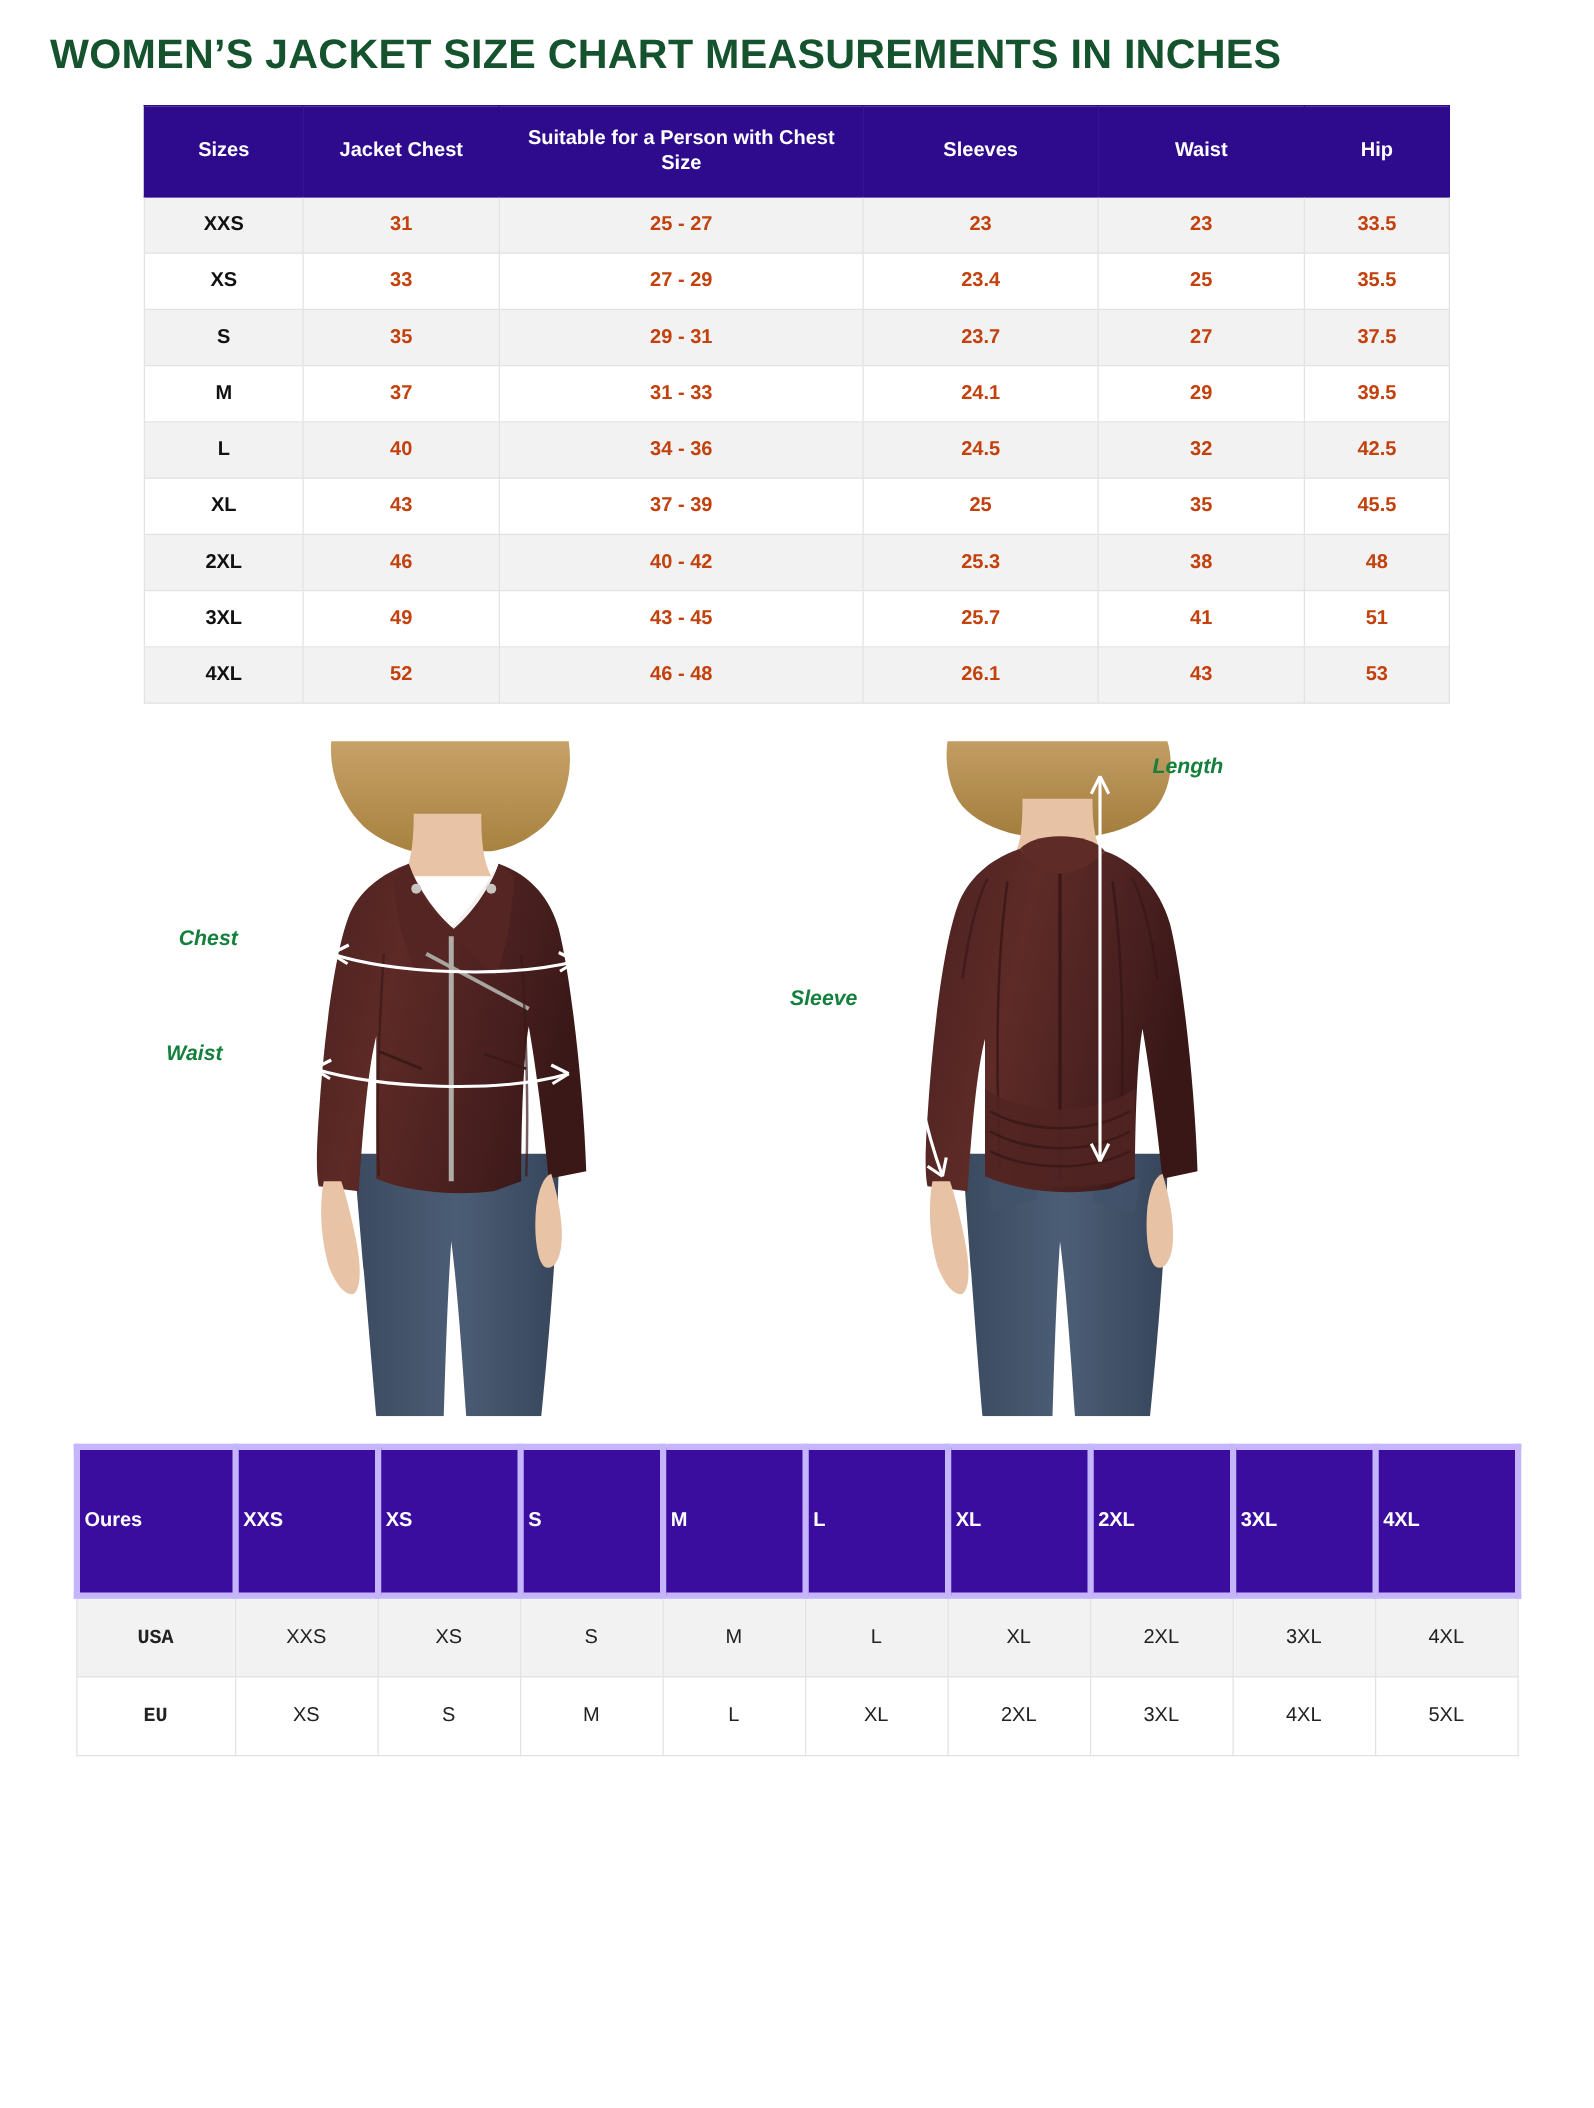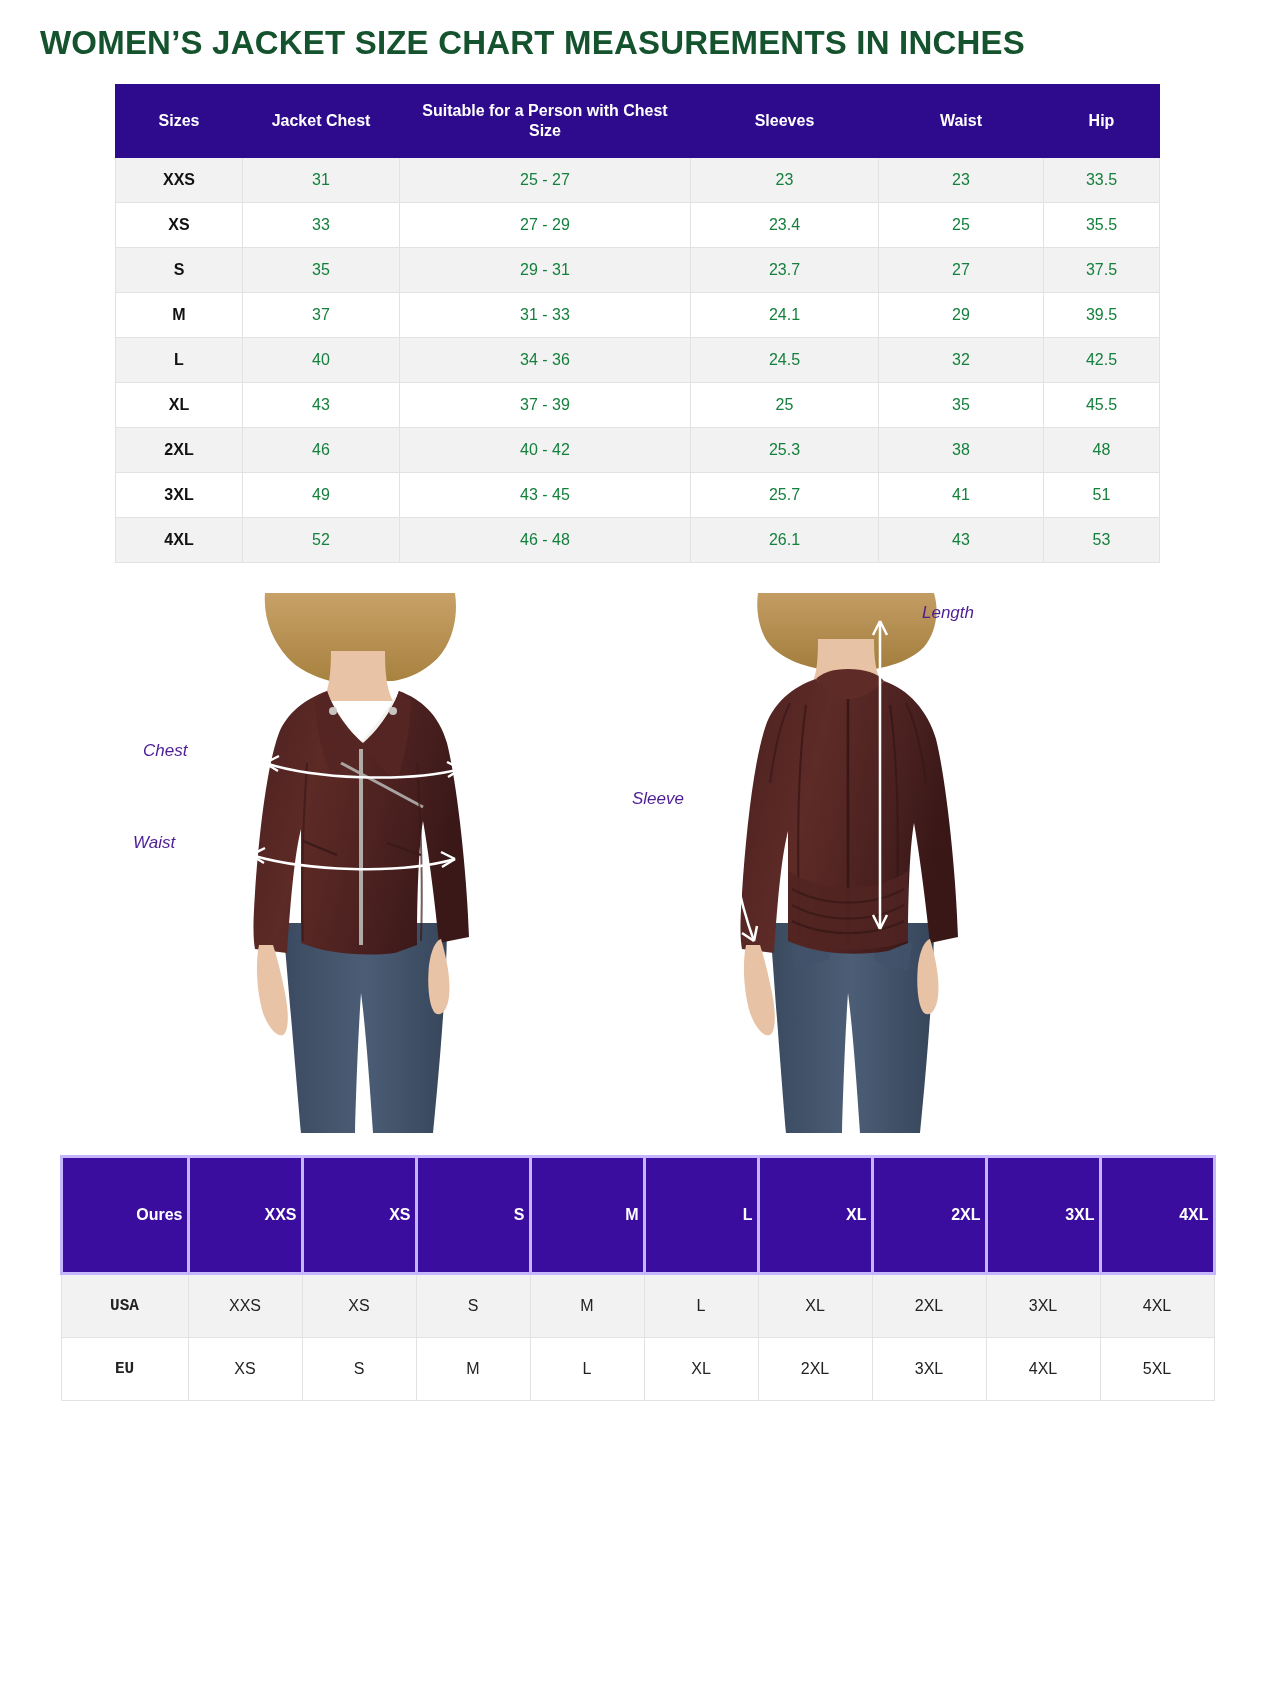--- a/index.html
+++ b/index.html
@@ -47,21 +47,22 @@
     font-weight: bold;
     padding: 16px 6px;
     border: 1px solid #2e0b8c;
     line-height: 1.25;
   }
   .size-table td {
     border: 1px solid #e2e2e2;
     font-size: 16px;
     text-align: center;
     padding: 13px 6px;
-    color: #15803d;
+    color: #c2410c;
+    font-weight: bold;
   }
   .size-table tbody tr:nth-child(odd) td {
     background: #f2f2f2;
   }
   .size-table tbody tr:nth-child(even) td {
     background: #ffffff;
   }
   .size-table td.rowhead {
     font-weight: bold;
     color: #111;
@@ -87,42 +88,42 @@
     top: 0;
     width: 420px;
     height: 540px;
   }
   .fig-front { left: 155px; }
   .fig-back  { left: 640px; }
 
   .fig-label {
     position: absolute;
     font-size: 17px;
-    font-weight: normal;
+    font-weight: bold;
     font-style: italic;
-    color: #4c1d95;
+    color: #15803d;
     white-space: nowrap;
   }
 
   
   svg.model { display: block; }
 
   
   .conv-table {
     width: 1044px;
     margin: 22px auto 0 auto;
   }
   .conv-table th {
     background: #3b0d9e;
     color: #ffffff;
     font-size: 16px;
     font-weight: bold;
-    border: 3px solid #c4b5fd;
+    border: 5px solid #c4b5fd;
     padding: 48px 4px;
-    text-align: right;
+    text-align: left;
   }
   .conv-table td {
     border: 1px solid #e2e2e2;
     font-size: 16px;
     text-align: center;
     padding: 22px 4px;
     color: #222;
     background: #ffffff;
   }
   .conv-table tbody tr:nth-child(odd) td {

